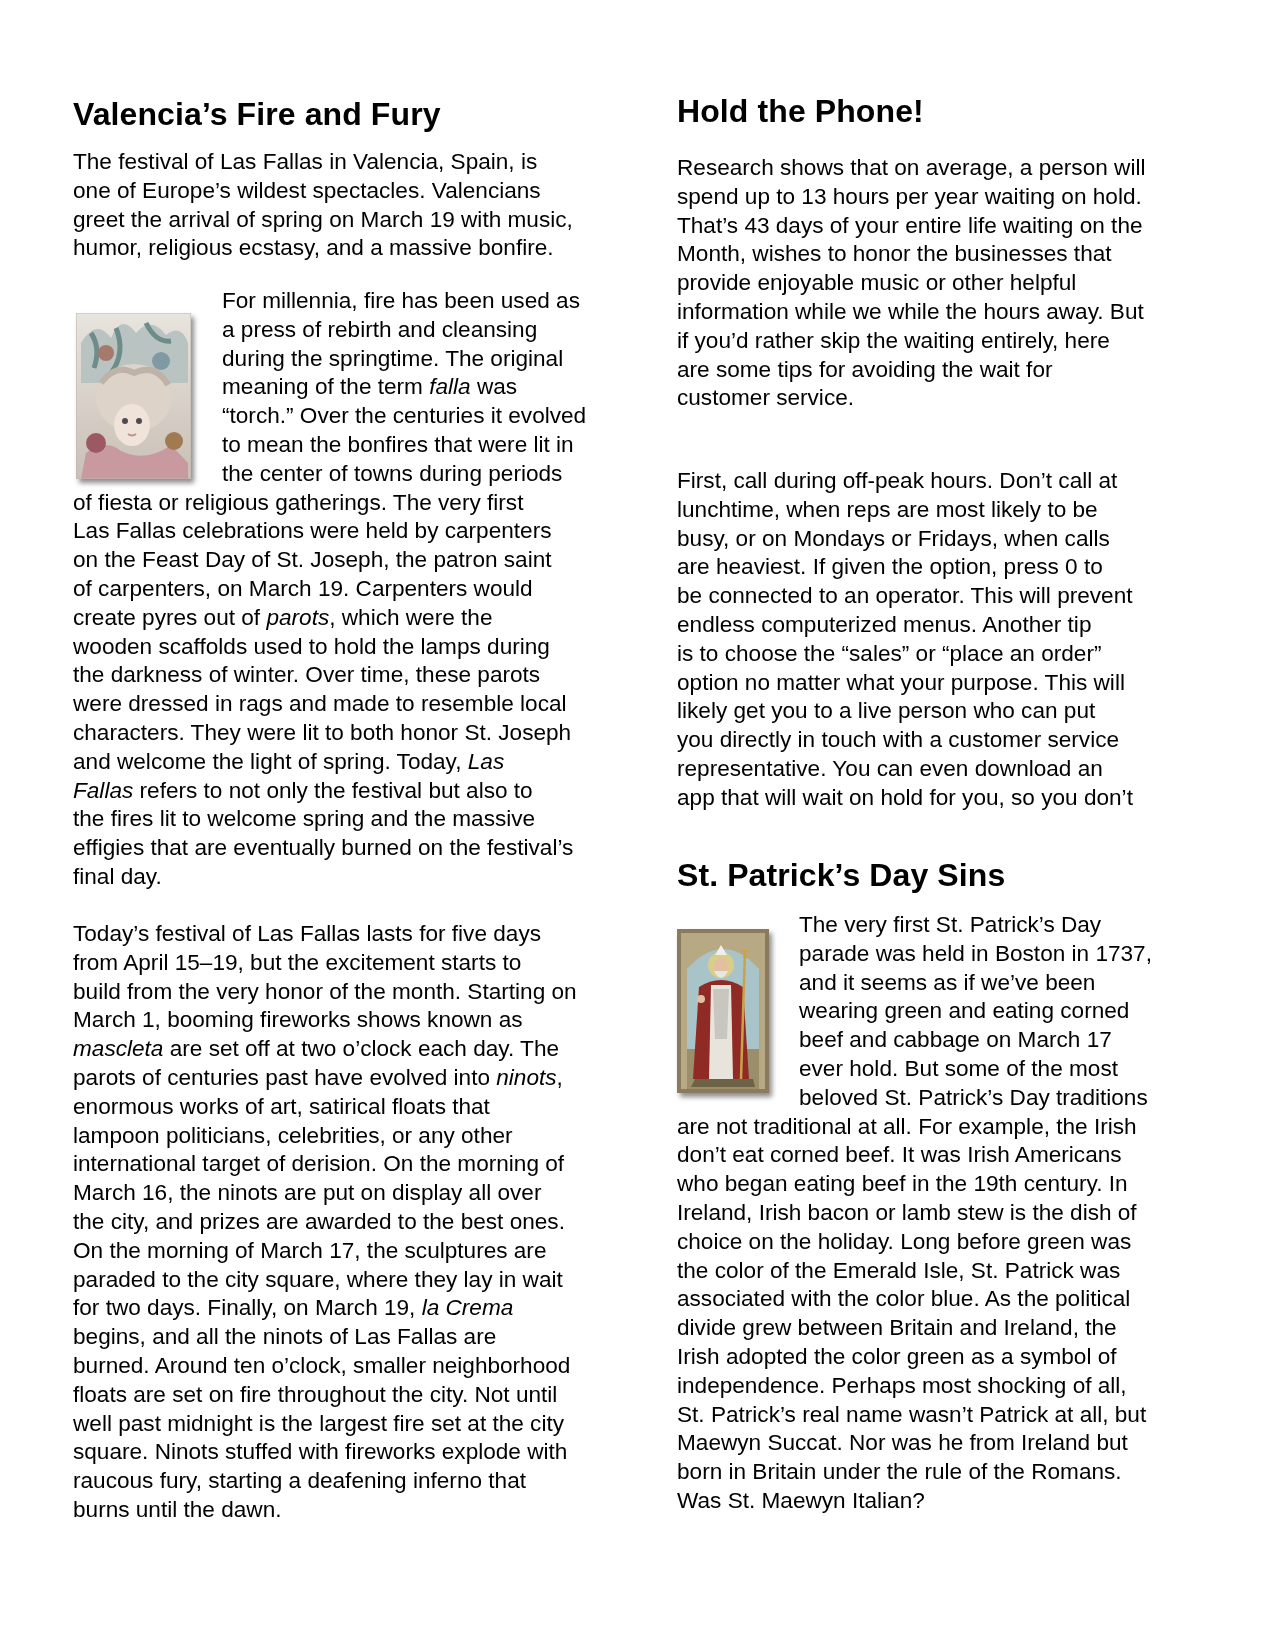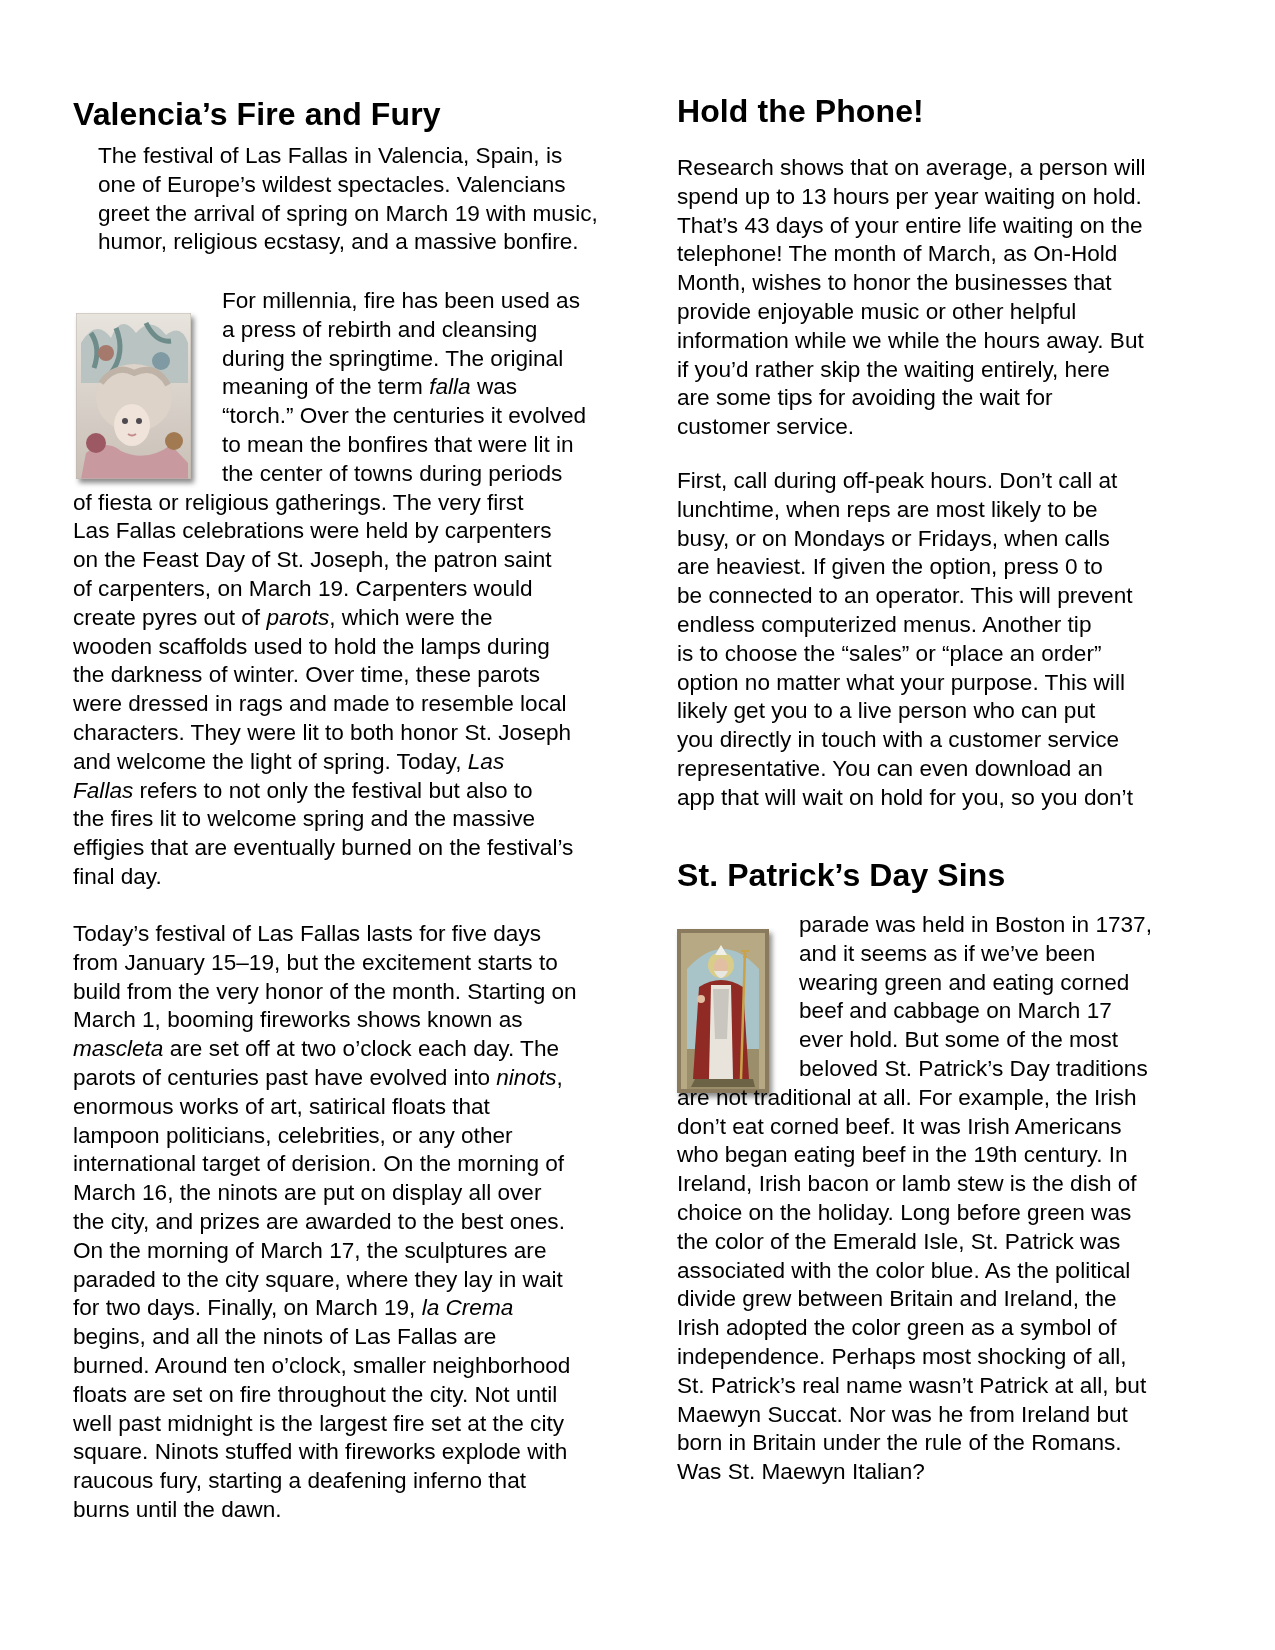--- a/index.html
+++ b/index.html
@@ -17,21 +17,21 @@
   em { font-style: italic; }
   .photo { position: absolute; box-shadow: 3px 4px 5px rgba(0,0,0,0.45); overflow: hidden; }
   .photo svg { display: block; }
 </style>
 </head>
 <body>
 
 <div class="col col-left">
   <h2 style="top:96px;left:0;">Valencia’s Fire and Fury</h2>
 
-  <div class="para" style="top:142px;left:0;margin-left:25px;">
+  <div class="para" style="top:148px;left:0;">
     <span class="line">The festival of Las Fallas in Valencia, Spain, is</span>
     <span class="line">one of Europe’s wildest spectacles. Valencians</span>
     <span class="line">greet the arrival of spring on March 19 with music,</span>
     <span class="line">humor, religious ecstasy, and a massive bonfire.</span>
   </div>
 
   <div class="photo" style="top:313px;left:3px;width:115px;height:166px;">
     <svg width="115" height="166" viewBox="0 0 115 166">
       <defs>
         <linearGradient id="fbg" x1="0" y1="0" x2="0" y2="1">
@@ -76,21 +76,21 @@
     <span class="line">characters. They were lit to both honor St. Joseph</span>
     <span class="line"><span>and welcome the light of spring. Today, </span><em>Las</em></span>
     <span class="line"><em>Fallas</em><span> refers to not only the festival but also to</span></span>
     <span class="line">the fires lit to welcome spring and the massive</span>
     <span class="line">effigies that are eventually burned on the festival’s</span>
     <span class="line">final day.</span>
   </div>
 
   <div class="para" style="top:920px;left:0;">
     <span class="line">Today’s festival of Las Fallas lasts for five days</span>
-    <span class="line">from January 15–19, but the excitement starts to</span>
+    <span class="line">from April 15–19, but the excitement starts to</span>
     <span class="line">build from the very honor of the month. Starting on</span>
     <span class="line">March 1, booming fireworks shows known as</span>
     <span class="line"><em>mascleta</em><span> are set off at two o’clock each day. The</span></span>
     <span class="line"><span>parots of centuries past have evolved into </span><em>ninots</em><span>,</span></span>
     <span class="line">enormous works of art, satirical floats that</span>
     <span class="line">lampoon politicians, celebrities, or any other</span>
     <span class="line">international target of derision. On the morning of</span>
     <span class="line">March 16, the ninots are put on display all over</span>
     <span class="line">the city, and prizes are awarded to the best ones.</span>
     <span class="line">On the morning of March 17, the sculptures are</span>
@@ -106,21 +106,20 @@
   </div>
 </div>
 
 <div class="col col-right">
   <h2 style="top:93px;left:0;">Hold the Phone!</h2>
 
   <div class="para" style="top:154px;left:0;">
     <span class="line">Research shows that on average, a person will</span>
     <span class="line">spend up to 13 hours per year waiting on hold.</span>
     <span class="line">That’s 43 days of your entire life waiting on the</span>
-    <span class="line">telephone! The month of March, as On-Hold</span>
     <span class="line">Month, wishes to honor the businesses that</span>
     <span class="line">provide enjoyable music or other helpful</span>
     <span class="line">information while we while the hours away. But</span>
     <span class="line">if you’d rather skip the waiting entirely, here</span>
     <span class="line">are some tips for avoiding the wait for</span>
     <span class="line">customer service.</span>
   </div>
 
   <div class="para" style="top:467px;left:0;">
     <span class="line">First, call during off-peak hours. Don’t call at</span>
@@ -153,20 +152,21 @@
       <path d="M34 56 L54 56 L56 150 L32 150 Z" fill="#e8e4dc"></path>
       <path d="M36 60 L52 60 L50 110 L38 110 Z" fill="#c9c6c0"></path>
       <line x1="68" y1="22" x2="64" y2="150" stroke="#c9a24a" stroke-width="2.5"></line>
       <path d="M64 22 L72 22 M66 28 L70 28" stroke="#c9a24a" stroke-width="2"></path>
       <circle cx="24" cy="70" r="4" fill="#e2bfa3"></circle>
       <path d="M18 150 L76 150 L78 158 L14 158 Z" fill="#6c6246"></path>
     </svg>
   </div>
 
   <div class="para" style="top:911px;left:0;">
+    <span class="line indent-r"><span>The very first St. Patrick’s Day</span></span>
     <span class="line indent-r"><span>parade was held in Boston in 1737,</span></span>
     <span class="line indent-r"><span>and it seems as if we’ve been</span></span>
     <span class="line indent-r"><span>wearing green and eating corned</span></span>
     <span class="line indent-r"><span>beef and cabbage on March 17</span></span>
     <span class="line indent-r"><span>ever hold. But some of the most</span></span>
     <span class="line indent-r"><span>beloved St. Patrick’s Day traditions</span></span>
     <span class="line">are not traditional at all. For example, the Irish</span>
     <span class="line">don’t eat corned beef. It was Irish Americans</span>
     <span class="line">who began eating beef in the 19th century. In</span>
     <span class="line">Ireland, Irish bacon or lamb stew is the dish of</span>

